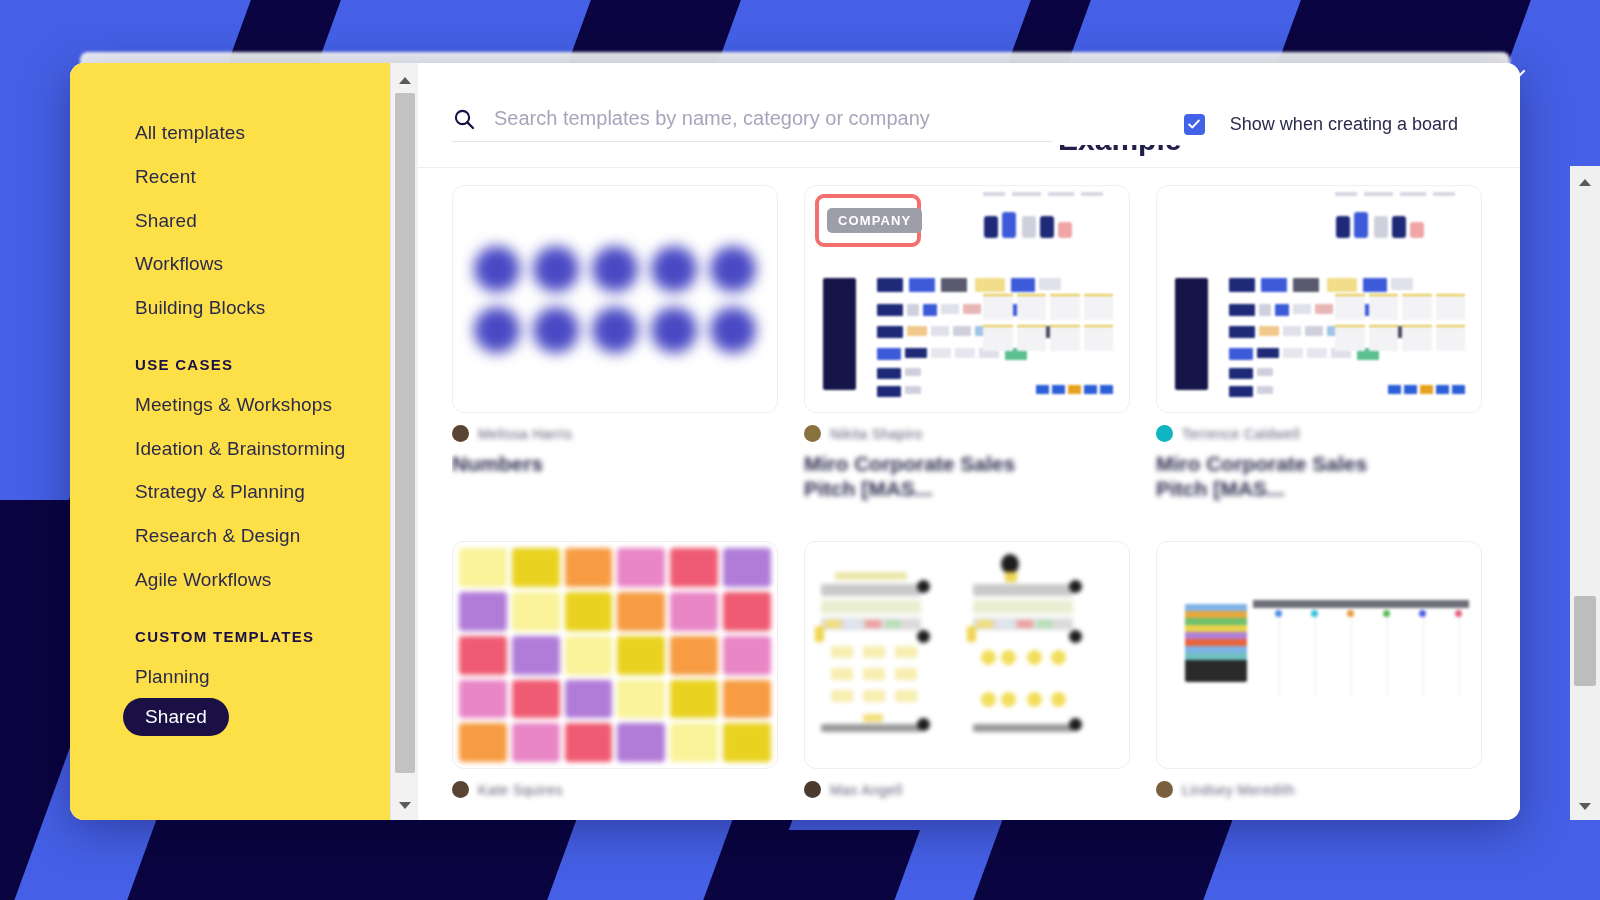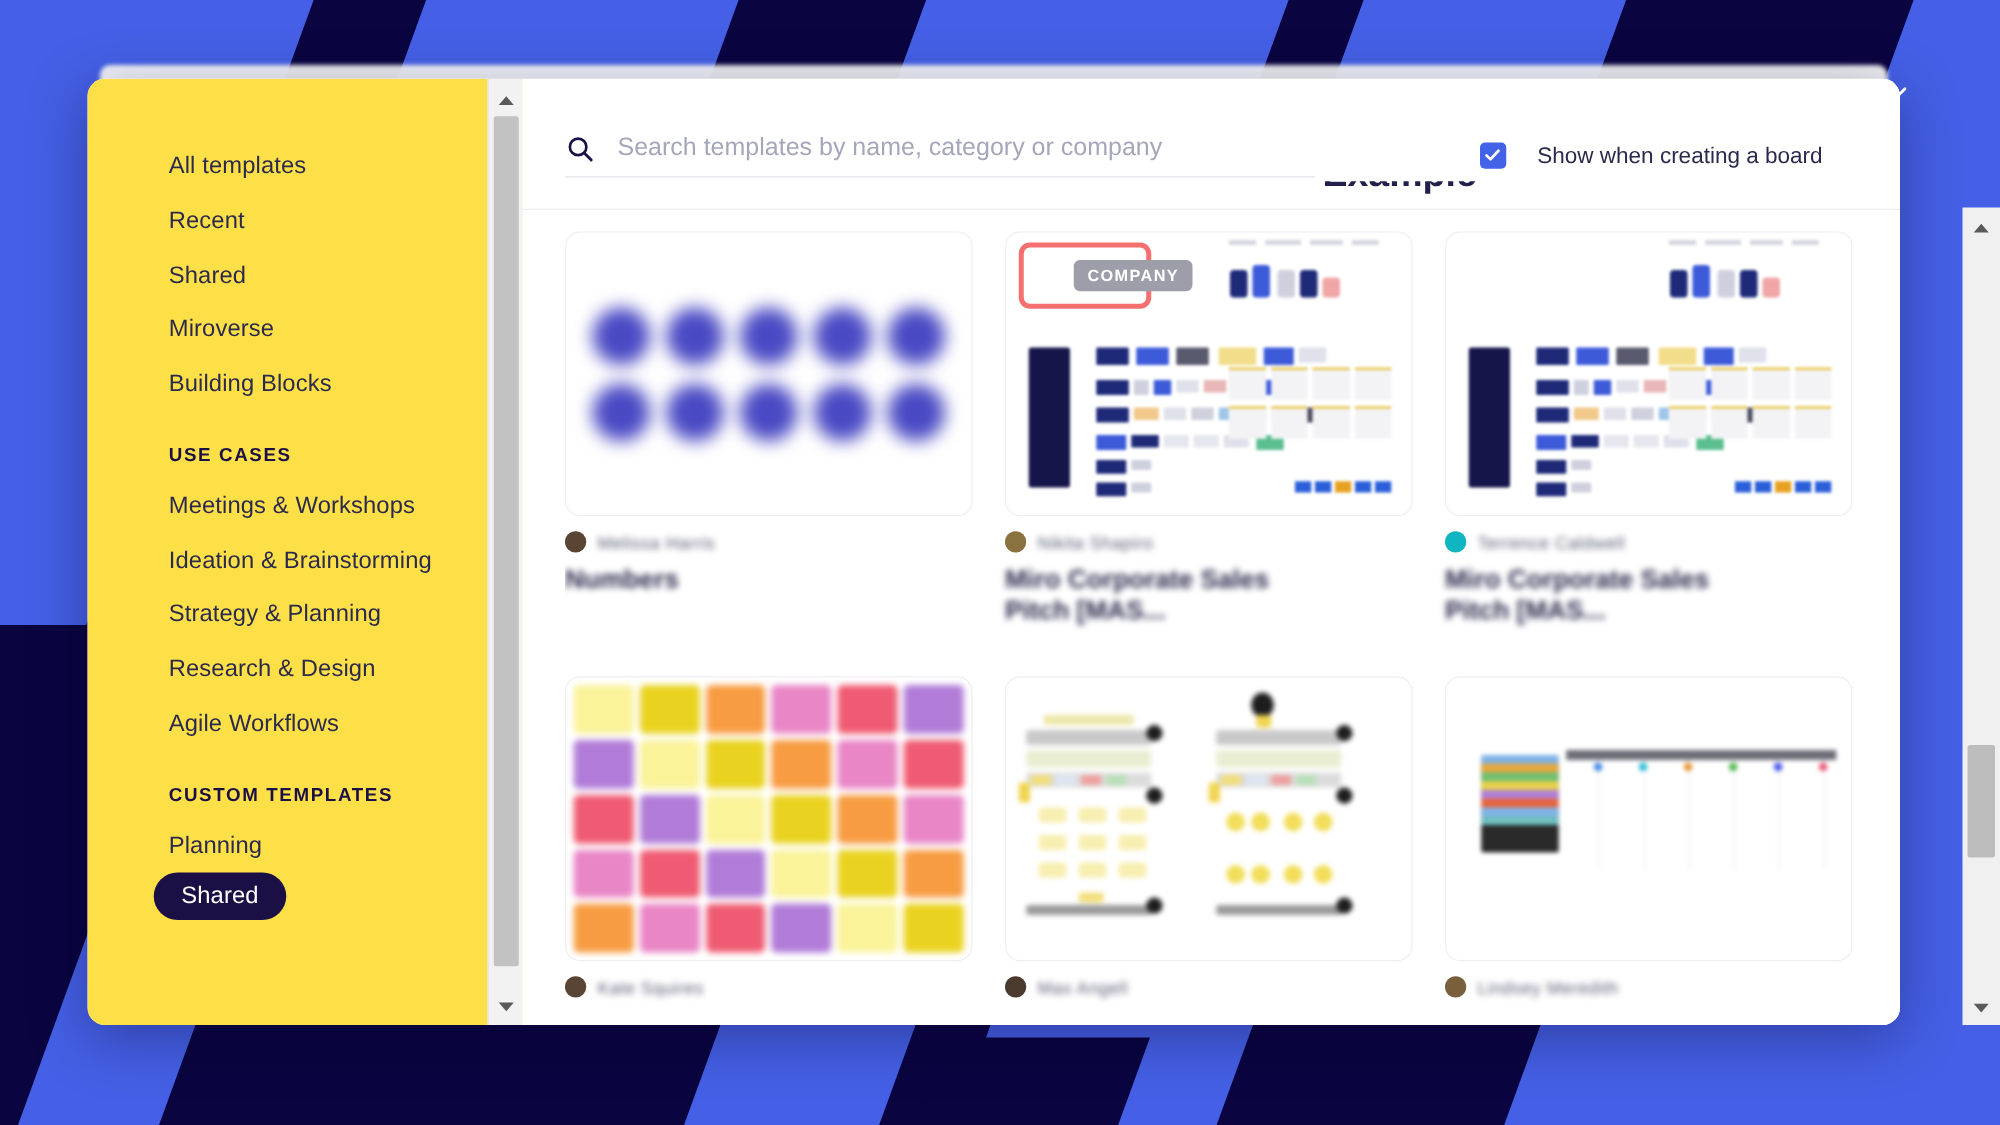--- a/index.html
+++ b/index.html
@@ -224,21 +224,20 @@
     position: absolute;
     left: 22px; top: 22px;
     background: #9e9eab;
     color: #fff;
     font-size: 13px;
     font-weight: bold;
     letter-spacing: 1.1px;
     padding: 5px 11px;
     border-radius: 5px;
     z-index: 3;
-    margin-left: 32px;
   }
   
   #badge-highlight {
     position: absolute;
     left: 10px; top: 8px;
     width: 106px; height: 53px;
     border: 4px solid #f4706f;
     border-radius: 9px;
     background: rgba(255,255,255,.55);
     z-index: 2;
@@ -361,21 +360,21 @@
   <line x1="3" y1="14" x2="14" y2="3" stroke="#ffffff" stroke-width="2.2" stroke-linecap="round"></line>
 </svg>
 
 <div id="modal">
 
   <nav id="sidebar">
     <ul class="nav-list">
       <li class="nav-item">All templates</li>
       <li class="nav-item">Recent</li>
       <li class="nav-item">Shared</li>
-      <li class="nav-item">Miroverse</li>
+      <li class="nav-item">Workflows</li>
       <li class="nav-item">Building Blocks</li>
     </ul>
 
     <div class="nav-head">USE CASES</div>
 
     <ul class="nav-list">
       <li class="nav-item">Meetings &amp; Workshops</li>
       <li class="nav-item">Ideation &amp; Brainstorming</li>
       <li class="nav-item">Strategy &amp; Planning</li>
       <li class="nav-item">Research &amp; Design</li>

